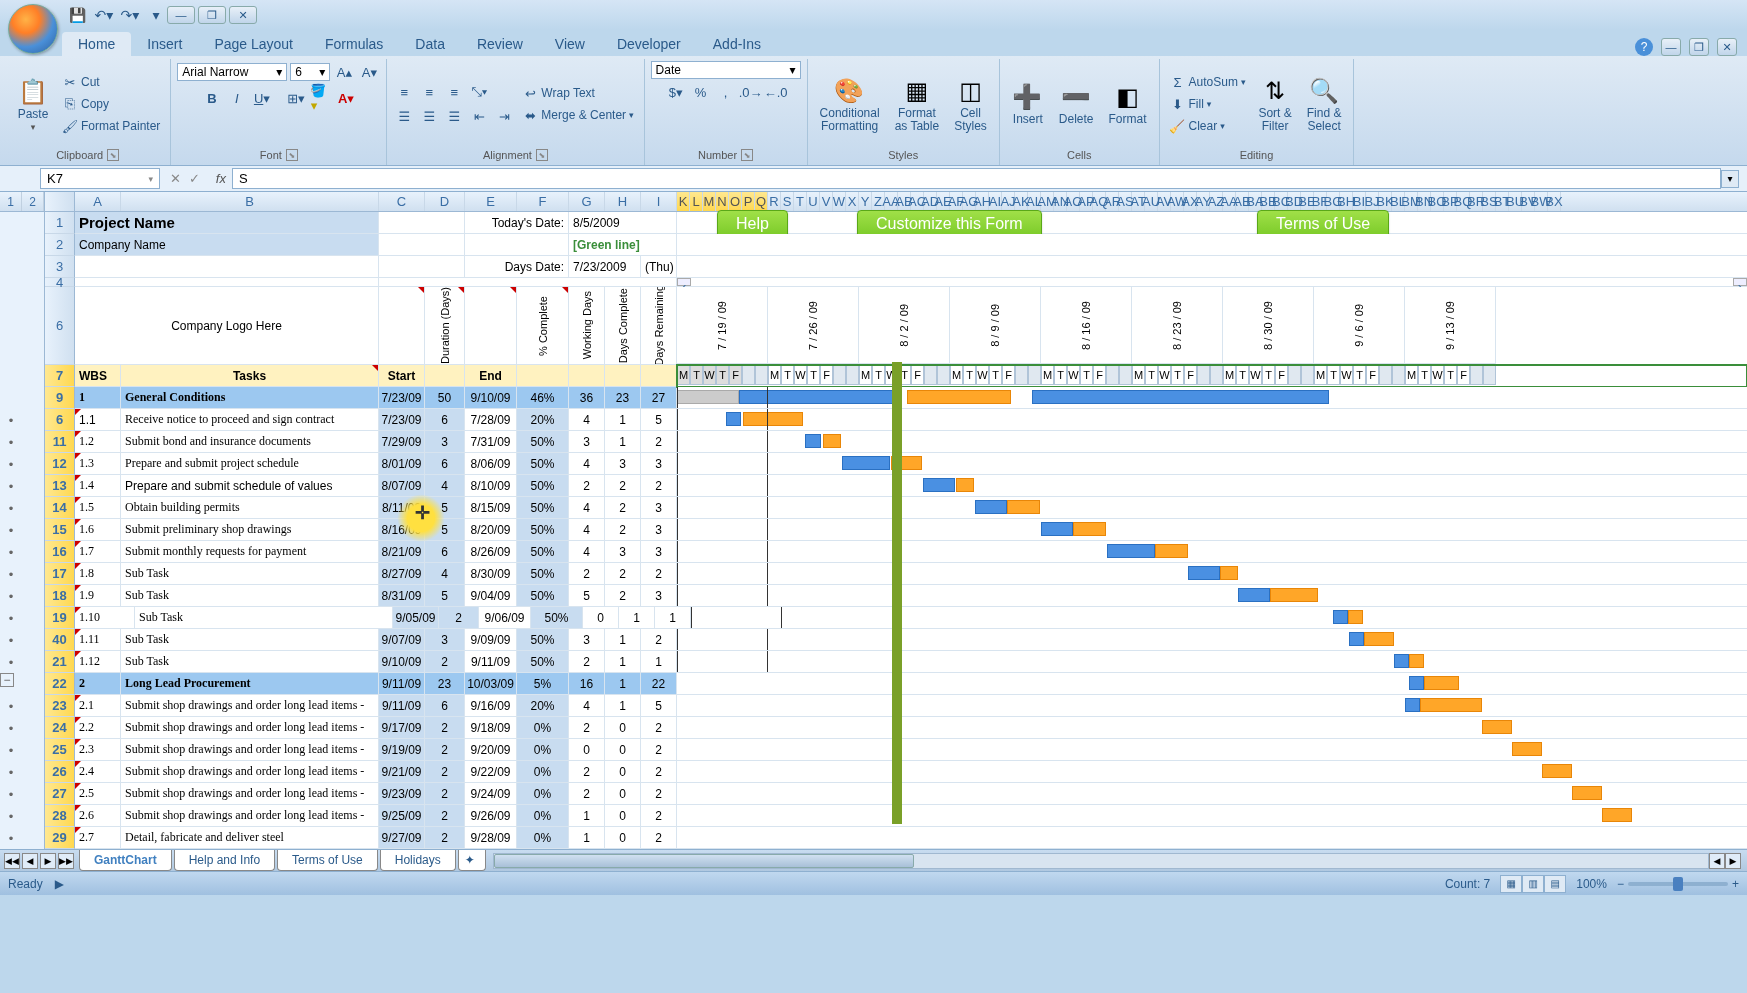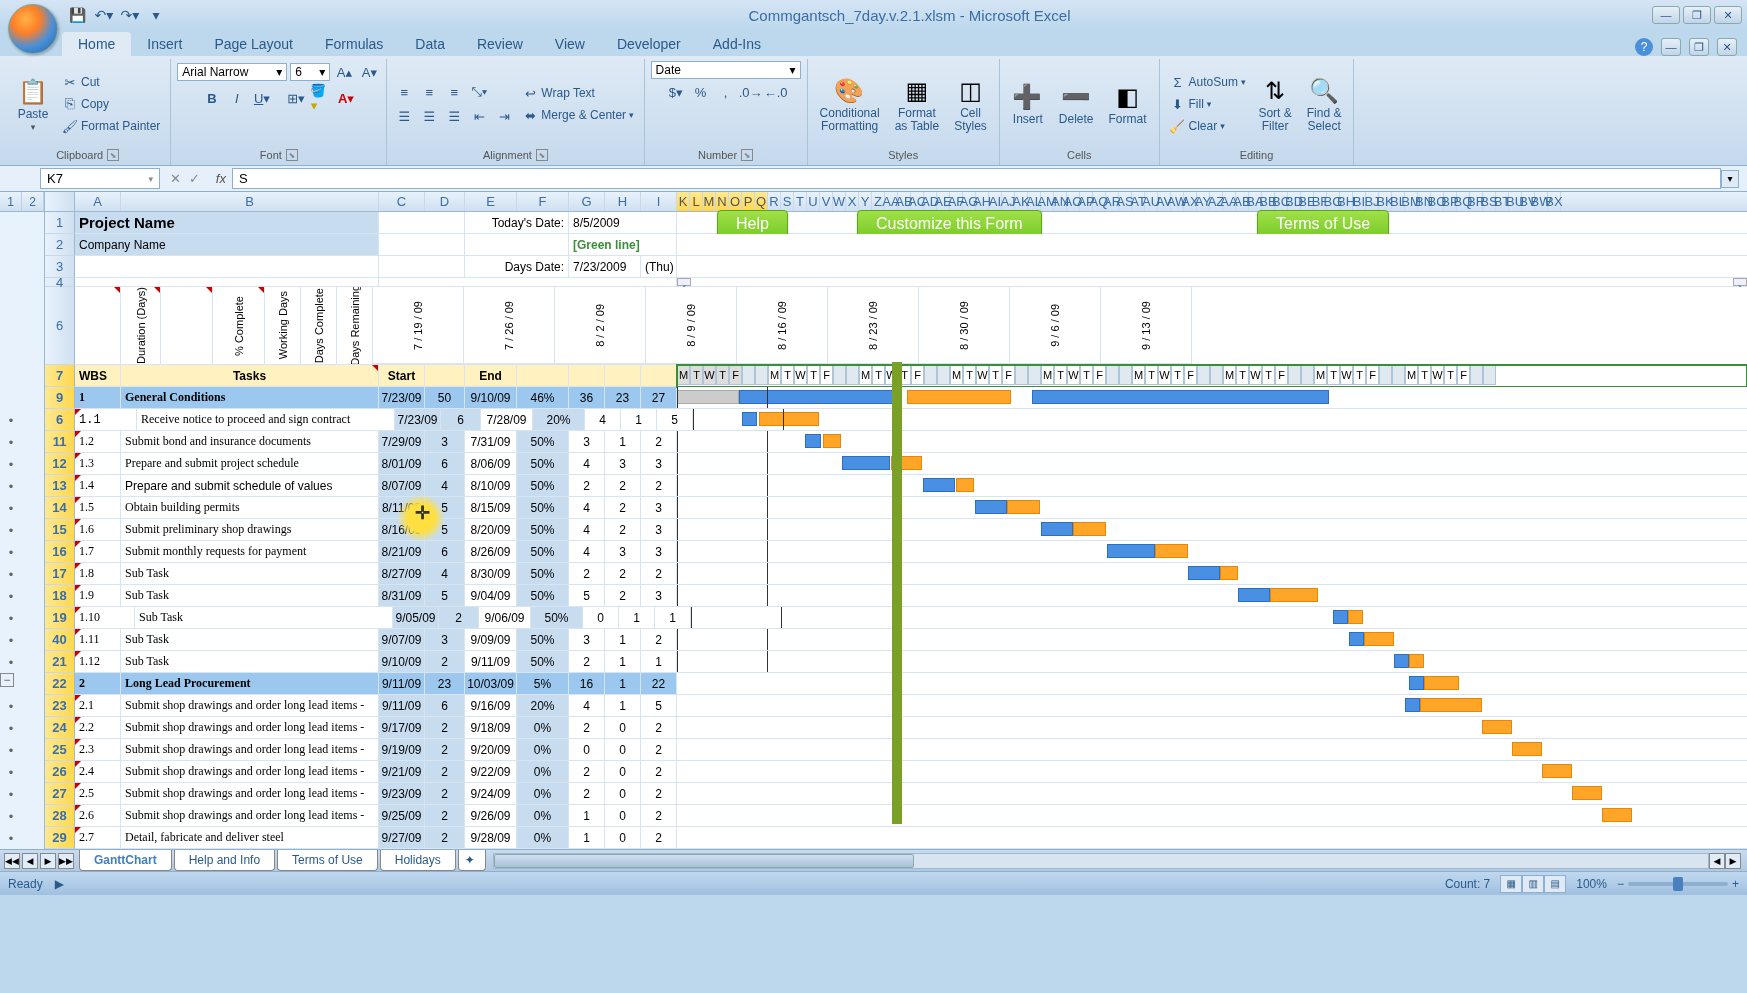--- a/index.html
+++ b/index.html
@@ -118,21 +118,20 @@
 
 <div class="office-btn"></div>
 
 <div class="titlebar">
   <div class="qa-toolbar">
     <div class="qa-btn">💾</div>
     <div class="qa-btn">↶▾</div>
     <div class="qa-btn">↷▾</div>
     <div class="qa-btn">▾</div>
   </div>
-  <div class="title-text">Commgantsch_7day.v.2.1.xlsm - Microsoft Excel</div>
   <div class="win-ctrls">
     <div class="win-btn">—</div>
     <div class="win-btn">❐</div>
     <div class="win-btn">✕</div>
   </div>
 </div>
 
 <div class="ribbon-tabs">
   <div class="rtab active">Home</div>
   <div class="rtab">Insert</div>
@@ -489,20 +488,21 @@
       <div class="cell" style="width:304px"></div>
       <div class="cell" style="width:298px"></div>
       <div class="gantt-area" style="width:884px;display:flex;justify-content:space-between">
         <span style="font-size:13px;color:#3a6ea5;border:1px solid #aaa;padding:0 4px;background:#eef">‹</span>
         <span style="font-size:13px;color:#3a6ea5;border:1px solid #aaa;padding:0 4px;background:#eef">›</span>
       </div>
     </div>
     <div class="row tall">
       <div class="outline"></div>
       <div class="rownum">6</div>
+      <div class="cell center" style="width:304px">Company Logo Here</div>
       <div class="cell cell-rel" style="width:46px">
         <span class="red-tri"></span>
       </div>
       <div class="cell cell-rel" style="width:40px;justify-content:center">
         <span class="vert">Duration (Days)</span>
         <span class="red-tri"></span>
       </div>
       <div class="cell cell-rel" style="width:52px">
         <span class="red-tri"></span>
       </div>
@@ -645,21 +645,21 @@
         <div class="gantt-bar gb-orange" style="left:230px;width:104px"></div>
         <div class="gantt-bar gb-blue" style="left:355px;width:297px"></div>
         <div style="position:absolute;left:0;top:0;bottom:0;width:91px;border:1px solid #333;border-top:none;border-bottom:none;pointer-events:none"></div>
       </div>
     </div>
     <div class="row">
       <div class="outline">
         <div class="outline-cell">•</div>
       </div>
       <div class="rownum sel">6</div>
-      <div class="cell   cell-rel" style="width:62px;font-family:Liberation Mono, monospace">1.1<span class="red-tri" style="border-top-color:#c00;left:0;right:auto;border-left:none;border-right:6px solid transparent"></span></div>
+      <div class="cell   cell-rel" style="width:46px;font-family:Liberation Sans, sans-serif">1.1<span class="red-tri" style="border-top-color:#c00;left:0;right:auto;border-left:none;border-right:6px solid transparent"></span></div>
       <div class="cell  " style="width:258px;font-family:Arial Narrow">Receive notice to proceed and sign contract</div>
       <div class="cell bluecol numcell" style="width:46px">7/23/09</div>
       <div class="cell bluecol numcell" style="width:40px">6</div>
       <div class="cell  numcell" style="width:52px">7/28/09</div>
       <div class="cell bluecol numcell" style="width:52px">20%</div>
       <div class="cell  numcell" style="width:36px">4</div>
       <div class="cell  numcell" style="width:36px">1</div>
       <div class="cell  numcell" style="width:36px">5</div>
       <div class="gantt-area" style="width:884px">
         <div class="gantt-bar gb-blue" style="left:49px;width:15px"></div>

